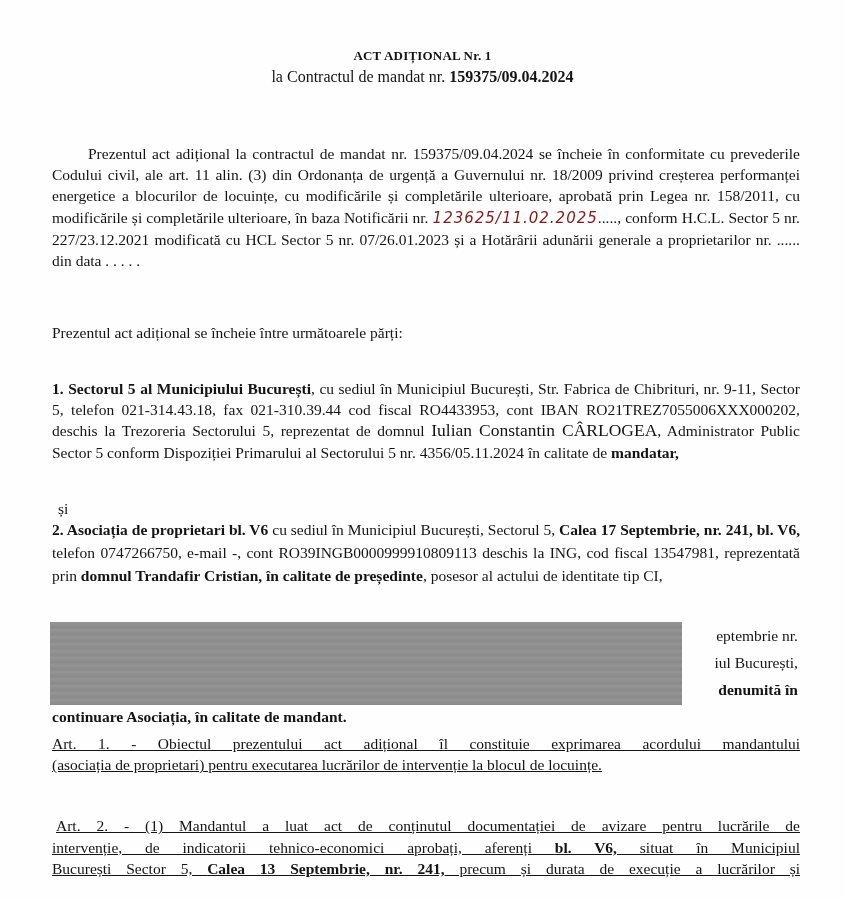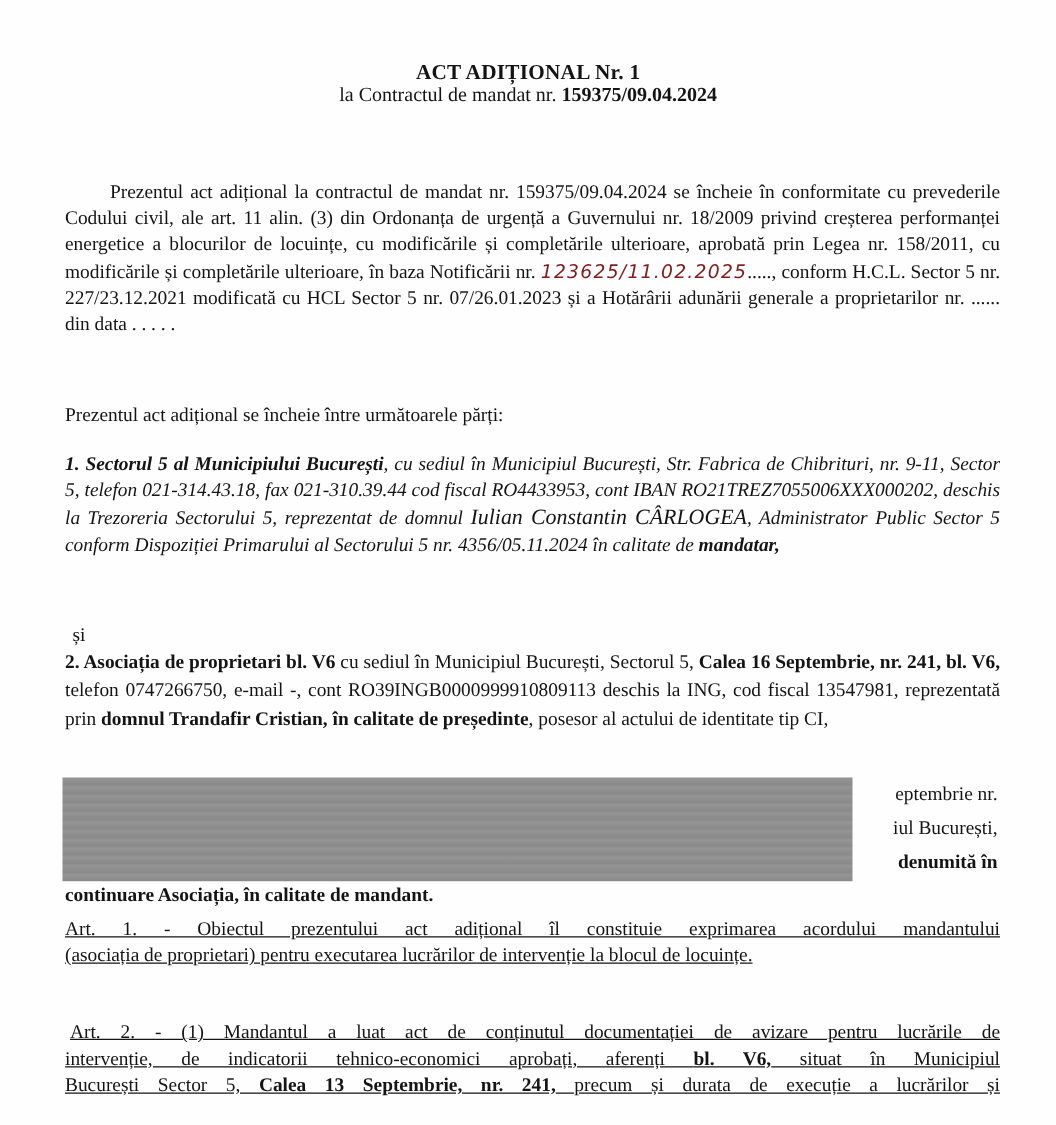--- a/index.html
+++ b/index.html
@@ -1,28 +1,28 @@
 <!DOCTYPE html>
 <html><head>
   <meta charset="utf-8">
   <style>
     html, body { margin: 0; padding: 0; background: #ffffff; }
     body { width: 845px; height: 900px; overflow: hidden; position: relative;
            font-family: "Liberation Serif", "DejaVu Serif", serif; color: #141414; }
     .page { position: absolute; left: 0; top: 0; width: 845px; height: 900px; background: #fefefe; }
     .title { position: absolute; left: 0; width: 845px; text-align: center; font-weight: bold; }
-    .t1 { top: 48px; font-size: 17px; letter-spacing: 0.2px; }
+    .t1 { top: 48px; font-size: 13px; letter-spacing: 0.2px; }
     .t2 { top: 68px; font-size: 16px; font-weight: normal; }
     .t2 b { font-weight: bold; }
     .para { position: absolute; left: 52px; width: 748px; font-size: 15.5px; line-height: 21.2px; text-align: justify; }
     .p-intro { top: 143px; text-indent: 36px; }
     .hand { font-family: "DejaVu Sans", sans-serif; font-style: italic; color: #7f1d1d; font-size: 15px; letter-spacing: 1px; }
     .dots { letter-spacing: 0; }
     .p-parties-intro { top: 322px; }
-    .p-party1 { top: 361px; font-style: italic; }
+    .p-party1 { top: 378px; }
     .p-party1 .big { font-size: 17.5px; }
     .si { position: absolute; left: 58px; top: 500px; font-size: 15.5px; }
     .p-party2 { top: 518px; line-height: 23px; }
     .redact-wrap { position: absolute; left: 50px; top: 622px; width: 748px; height: 102px; }
     .redact { position: absolute; left: 0; top: 0; width: 632px; height: 83px;
               background: repeating-linear-gradient(0deg, #8a8a8a 0px, #8f8f8f 3px, #959595 5px, #8c8c8c 7px); }
     .redact-tail { position: absolute; right: 0; top: 0; width: 116px; font-size: 15.5px; line-height: 27px; text-align: right; }
     .redact-tail .line { display: block; }
     .p-party2-end { top: 706px; font-weight: bold; }
     .p-art { top: 733px; line-height: 21.2px; text-decoration: underline; }
@@ -48,21 +48,21 @@
 
   <div class="para p-parties-intro">Prezentul act adițional se încheie între următoarele părți:</div>
 
   <div class="para p-party1">
     <b>1. Sectorul 5 al Municipiului București</b><span>, cu sediul în Municipiul București, Str. Fabrica de Chibrituri, nr. 9-11, Sector 5, telefon 021-314.43.18, fax 021-310.39.44 cod fiscal RO4433953, cont IBAN RO21TREZ7055006XXX000202, deschis la Trezoreria Sectorului 5, reprezentat de domnul </span><span class="big">Iulian Constantin CÂRLOGEA</span><span>, Administrator Public Sector 5 conform Dispoziției Primarului al Sectorului 5 nr. 4356/05.11.2024 în calitate de </span><b>mandatar,</b>
   </div>
 
   <div class="si">și</div>
 
   <div class="para p-party2">
-    <b>2. Asociația de proprietari bl. V6</b><span> cu sediul în Municipiul București, Sectorul 5, </span><b>Calea 16 Septembrie, nr. 241, bl. V6,</b><span> telefon 0747266750, e-mail -, cont RO39INGB0000999910809113 deschis la ING, cod fiscal 13547981, reprezentată prin </span><b>domnul Trandafir Cristian, în calitate de președinte</b><span>, posesor al actului de identitate tip CI,</span>
+    <b>2. Asociația de proprietari bl. V6</b><span> cu sediul în Municipiul București, Sectorul 5, </span><b>Calea 17 Septembrie, nr. 241, bl. V6,</b><span> telefon 0747266750, e-mail -, cont RO39INGB0000999910809113 deschis la ING, cod fiscal 13547981, reprezentată prin </span><b>domnul Trandafir Cristian, în calitate de președinte</b><span>, posesor al actului de identitate tip CI,</span>
   </div>
 
   <div class="redact-wrap">
     <div class="redact"></div>
     <div class="redact-tail">
       <span class="line">eptembrie nr.</span>
       <span class="line">iul București,</span>
       <b class="line">denumită în</b>
     </div>
   </div>

